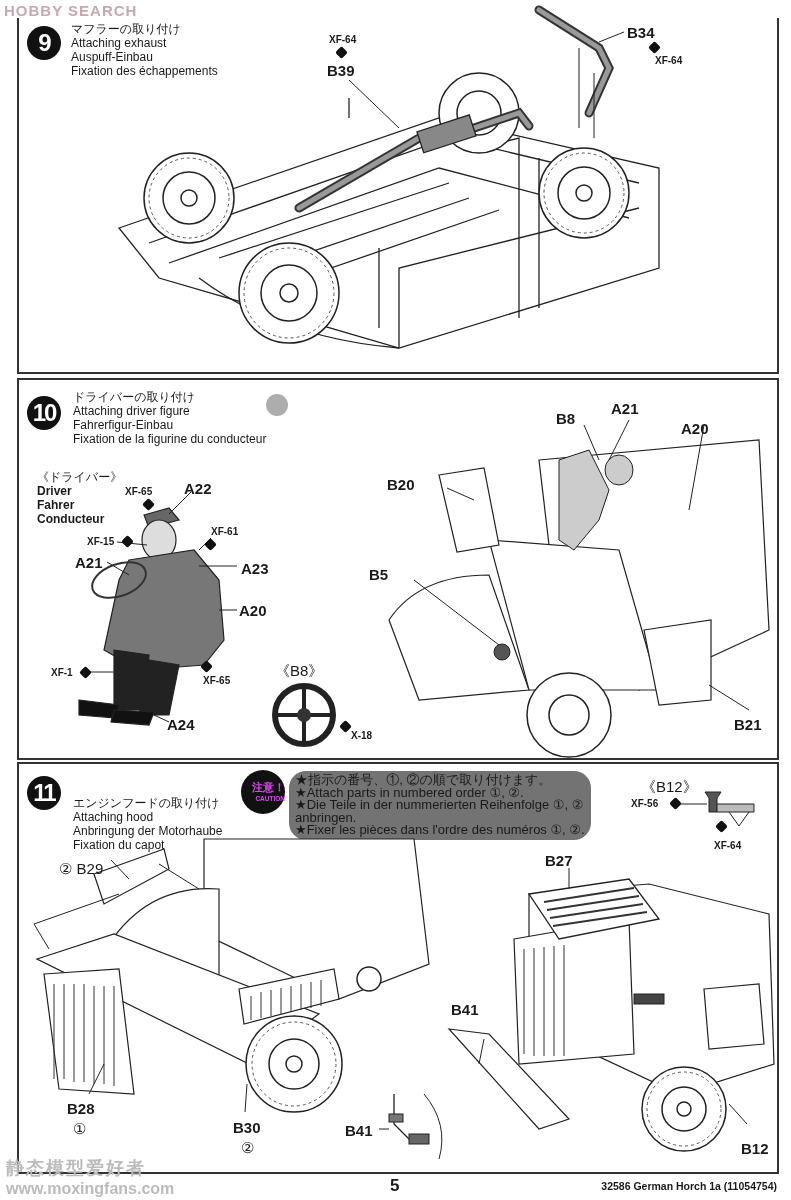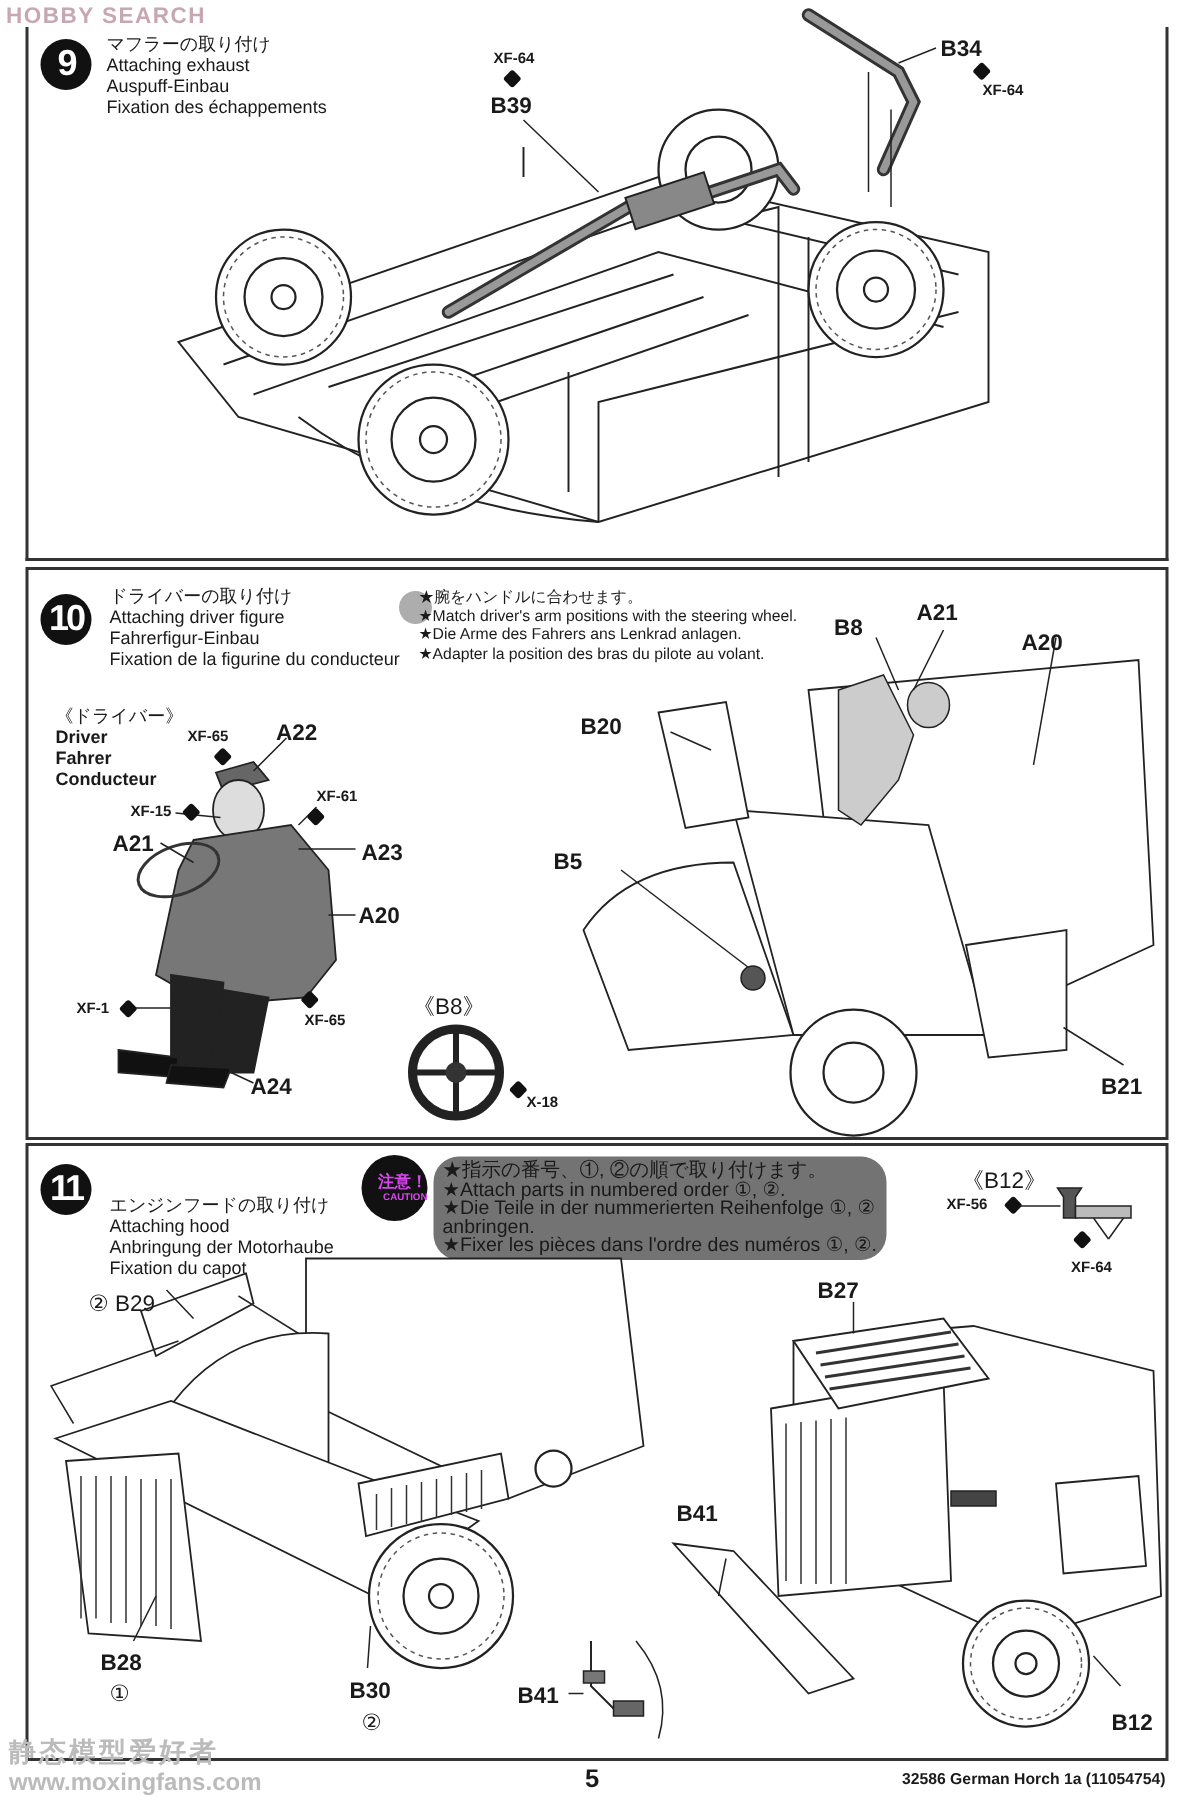--- a/index.html
+++ b/index.html
@@ -97,26 +97,20 @@
 <div id="p10" class="panel">
   <div class="stepnum" style="left:8px;top:16px;">10</div>
   <div class="steptitle" style="left:54px;top:10px;">
     <div>ドライバーの取り付け</div>
     <div>Attaching driver figure</div>
     <div>Fahrerfigur-Einbau</div>
     <div>Fixation de la figurine du conducteur</div>
   </div>
 
   <div style="position:absolute;left:247px;top:14px;width:22px;height:22px;border-radius:50%;background:#999;opacity:.8;"></div>
-  <div class="note" style="left:260px;top:12px;">
-    <div>★腕をハンドルに合わせます。</div>
-    <div>★Match driver's arm positions with the steering wheel.</div>
-    <div>★Die Arme des Fahrers ans Lenkrad anlagen.</div>
-    <div>★Adapter la position des bras du pilote au volant.</div>
-  </div>
 
   <div class="steptitle" style="left:18px;top:90px;font-weight:bold;">
     <div style="font-weight:normal;">《ドライバー》</div>
     <div>Driver</div>
     <div>Fahrer</div>
     <div>Conducteur</div>
   </div>
 
   <svg style="left:0;top:0;" width="360" height="378" viewBox="0 0 360 378">
     <g stroke="#222" stroke-width="1.2">

